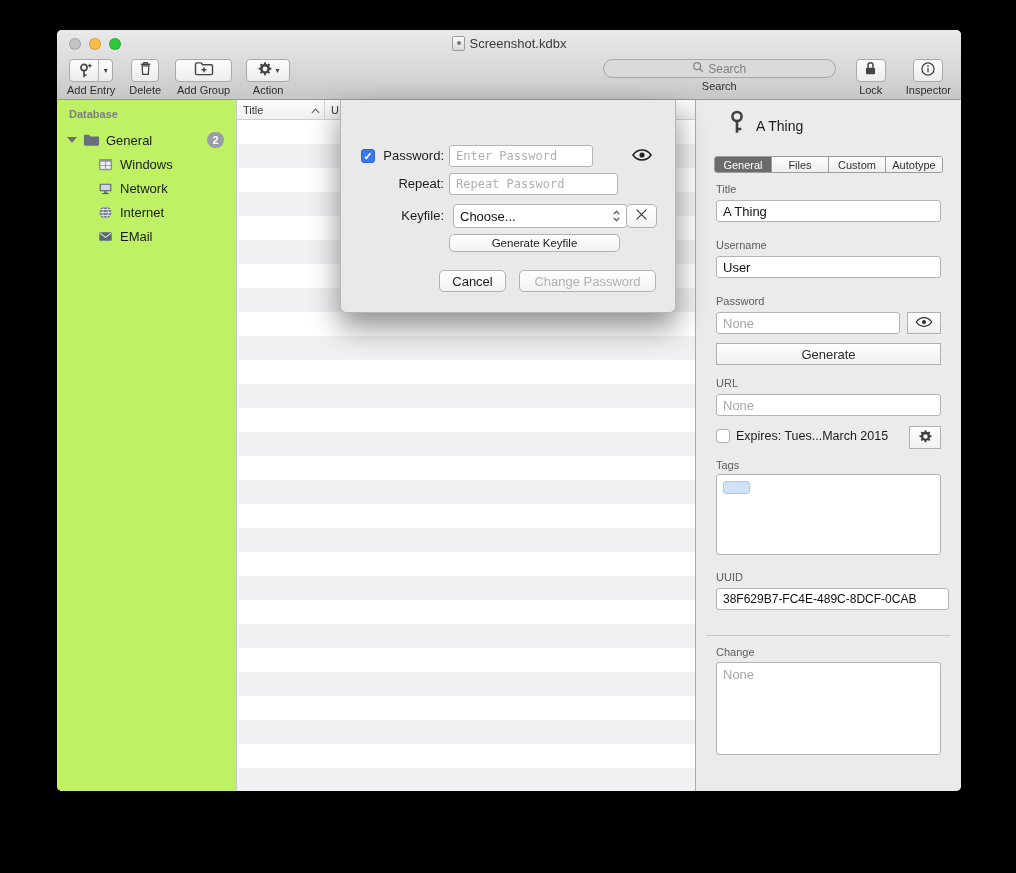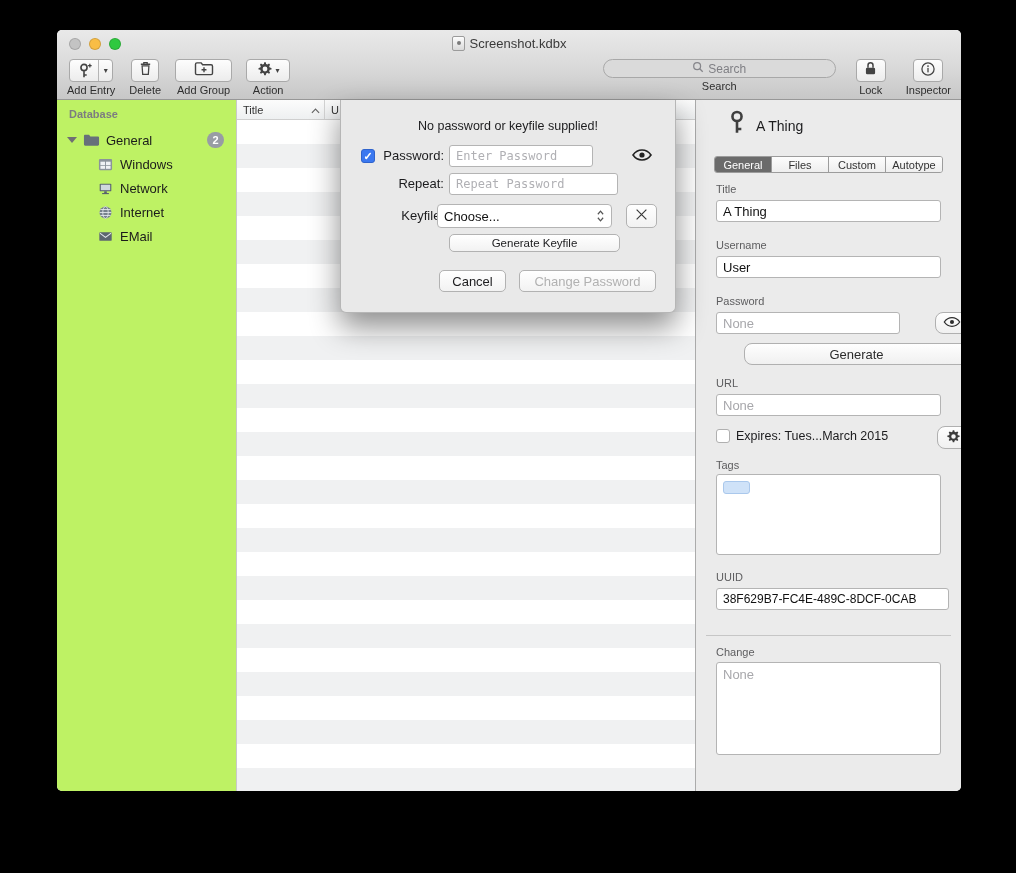--- a/index.html
+++ b/index.html
@@ -77,21 +77,21 @@
            font-family:"Liberation Sans", sans-serif; }
   .field::placeholder { color:#a7a7ab; }
   .seg-ctl { position:absolute; left:18px; top:56px; width:229px; height:17px; display:flex;
              border:1px solid #9c9c9c; border-radius:3px; overflow:hidden; font-size:11px; }
   .seg { flex:1; display:flex; align-items:center; justify-content:center;
          background:linear-gradient(#fdfdfd,#eee); color:#333; border-right:1px solid #9c9c9c; }
   .seg:last-child { border-right:none; }
   .seg.selected { background:#6b6b6b; color:#fff; }
   .ins-btn { position:absolute; display:flex; align-items:center; justify-content:center;
              background:linear-gradient(#fefefe,#f0f0f0); border:1px solid #b0b0b0;
-             border-radius:8px; font-size:13px; color:#2c2c2c;margin-left:28px; }
+             border-radius:0; font-size:13px; color:#2c2c2c; }
   .checkbox { width:14px; height:14px; border:1px solid #b0b0b0; border-radius:3px; background:#fff;
               display:flex; align-items:center; justify-content:center; flex:none; }
   .checkbox.checked { background:#3b78f0; border-color:#2f63cc; color:#fff;
                       font-size:11px; font-weight:bold; }
   .checkbox.checked::after { content:"✓"; }
   .box { position:absolute; left:20px; background:#fff; border:1px solid #b4b4b4; border-radius:3px; }
   .chip { position:absolute; left:6px; top:6px; width:27px; height:13px; border-radius:3px;
           background:#cfe2f8; border:1px solid #aac8ec; }
   .divider { position:absolute; left:10px; right:10px; border-top:1px solid #c6c6c6; }
   textarea.field { resize:none; padding-top:4px; }
@@ -100,21 +100,21 @@
   .sheet { position:absolute; left:283px; top:70px; width:336px; height:213px; z-index:50;
            background:#e9e9e9; border:1px solid #b6b6b6; border-top:none;
            border-radius:0 0 6px 6px; box-shadow:0 14px 30px rgba(0,0,0,.45); font-size:13px; }
   .sheet-msg { position:absolute; top:19px; left:0; right:0; text-align:center;
                font-size:12.5px; color:#1c1c1e; }
   .sh-label { position:absolute; text-align:right; font-size:13px; color:#1c1c1e; line-height:22px; }
   .mono-input { position:absolute; height:22px; background:#fff; border:1px solid #b4b4b4;
                 border-radius:3px; padding:0 6px; font-size:12px;
                 font-family:"DejaVu Sans Mono", monospace; color:#111; }
   .mono-input::placeholder { color:#b0b0b4; }
-  .popup { position:absolute; left:96px; top:104px; width:175px; height:24px; background:#fff;
+  .popup { position:absolute; left:112px; top:104px; width:175px; height:24px; background:#fff;
            border:1px solid #b4b4b4; border-radius:4px; display:flex; align-items:center;
            padding:0 6px; color:#111; }
   .popup .chevrons { margin-left:auto; display:flex; flex-direction:column; line-height:5px; }
   .sh-btn { position:absolute; display:flex; align-items:center; justify-content:center;
             background:linear-gradient(#ffffff,#f2f2f2); border:1px solid #b2b2b2;
             border-radius:5px; font-size:13px; color:#1c1c1e; }
   .sh-btn.disabled { color:#b1b1b1; }
   .icon-btn-plain { position:absolute; background:none; border:none; display:flex;
                     align-items:center; justify-content:center; }
 </style>
@@ -376,21 +376,20 @@
       <input class="field" style="top: 488px; width: 233px; font-size: 12px;" value="38F629B7-FC4E-489C-8DCF-0CAB">
 
       <div class="divider" style="top:535px;"></div>
 
       <span class="ins-label" style="top:546px;">Change</span>
       <textarea class="field" style="top: 562px; width: 225px; height: 93px;" placeholder="None"></textarea>
     </div>
   </div>
 
   <div class="sheet">
-    <div class="sheet-msg">No password or keyfile supplied!</div>
 
     <span class="checkbox checked" style="position:absolute; left:20px; top:49px;"></span>
     <span class="sh-label" style="left:38px; top:45px; width:65px;">Password:</span>
     <input class="mono-input" style="left: 108px; top: 45px; width: 144px;" placeholder="Enter Password">
     <div class="icon-btn-plain" style="left:285px; top:45px; width:32px; height:22px;">
       <span>
         <svg width="22" height="14" viewBox="0 0 20 14">
             <path d="M1 7s3.5-5 9-5 9 5 9 5-3.5 5-9 5-9-5-9-5z" fill="none" stroke="#222" stroke-width="1.6"></path>
             <circle cx="10" cy="7" r="2.6" fill="#222"></circle>
           </svg>

